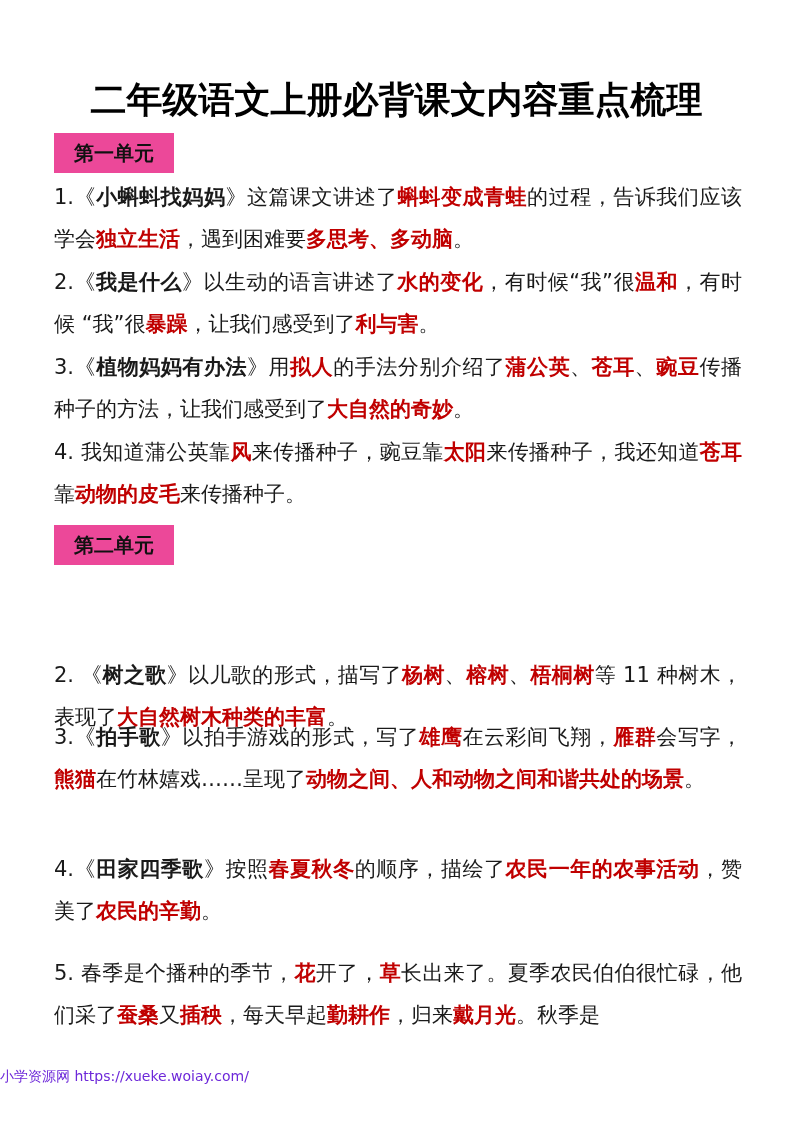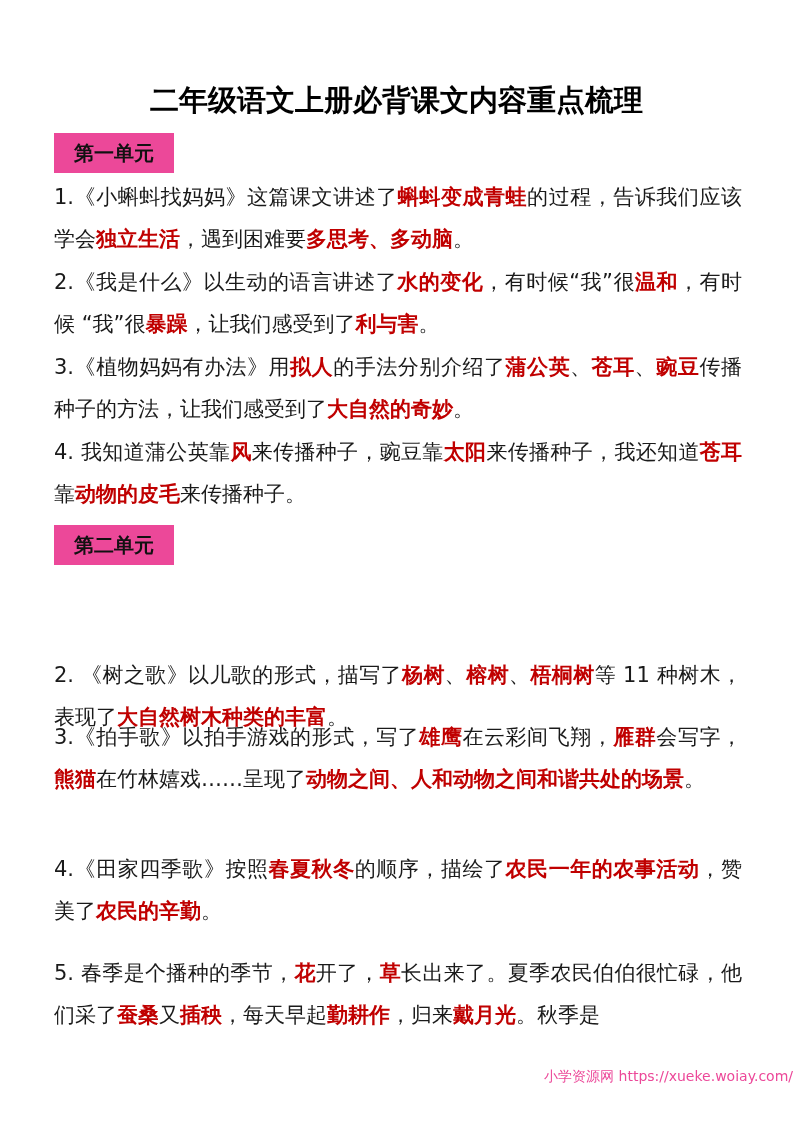--- a/index.html
+++ b/index.html
@@ -4,42 +4,42 @@
 <style>
   html, body { margin: 0; padding: 0; background: #ffffff; }
   body {
     width: 793px; height: 1122px; position: relative; overflow: hidden;
     font-family: "DejaVu Sans", "Liberation Sans", sans-serif;
     color: #1a1a1a;
   }
   .page { position: absolute; left: 0; top: 0; width: 793px; height: 1122px; }
   .title {
     position: absolute; left: 0; top: 76px; width: 793px; text-align: center;
-    font-size: 29px; font-weight: bold; letter-spacing: 0px; color: #000;
+    font-size: 36px; font-weight: bold; letter-spacing: 0px; color: #000;
     line-height: 48px;
   }
   .unit-header {
     position: absolute; left: 54px; height: 40px; width: 120px;
     background: #ec4899; display: flex; align-items: center; justify-content: center;
     font-size: 20px; font-weight: bold; color: #111;
   }
   .para {
     position: absolute; left: 54px; width: 688px;
     font-size: 21px; line-height: 42px; text-align: justify;
     text-align-last: left;
   }
   .para .kw {
     color: #c00000; font-weight: bold;
     text-decoration-color: #333;
     text-underline-offset: 4px; text-decoration-thickness: 1.5px;
   }
-  .para .bk { font-weight: normal; }
+  .para .bk { font-weight: bold; }
   .footer {
-    position: absolute; left: 0; top: 1068px; width: 793px; text-align: right;
-    font-size: 14px; color: #ec4899;
+    position: absolute; left: 0; top: 1068px; width: 793px; text-align: left;
+    font-size: 14px; color: #6d28d9;
   }
 </style>
 </head>
 <body>
 
 <div class="page">
   <div class="title">二年级语文上册必背课文内容重点梳理</div>
 
   <div class="unit-header" style="top:133px">第一单元</div>
   <div class="para" style="top:176px"><span>1.《</span><span class="bk">小蝌蚪找妈妈</span><span>》这篇课文讲述了</span><span class="kw">蝌蚪变成青蛙</span><span>的过程，告诉我们应该学会</span><span class="kw">独立生活</span><span>，遇到困难要</span><span class="kw">多思考、多动脑</span><span>。</span></div>

